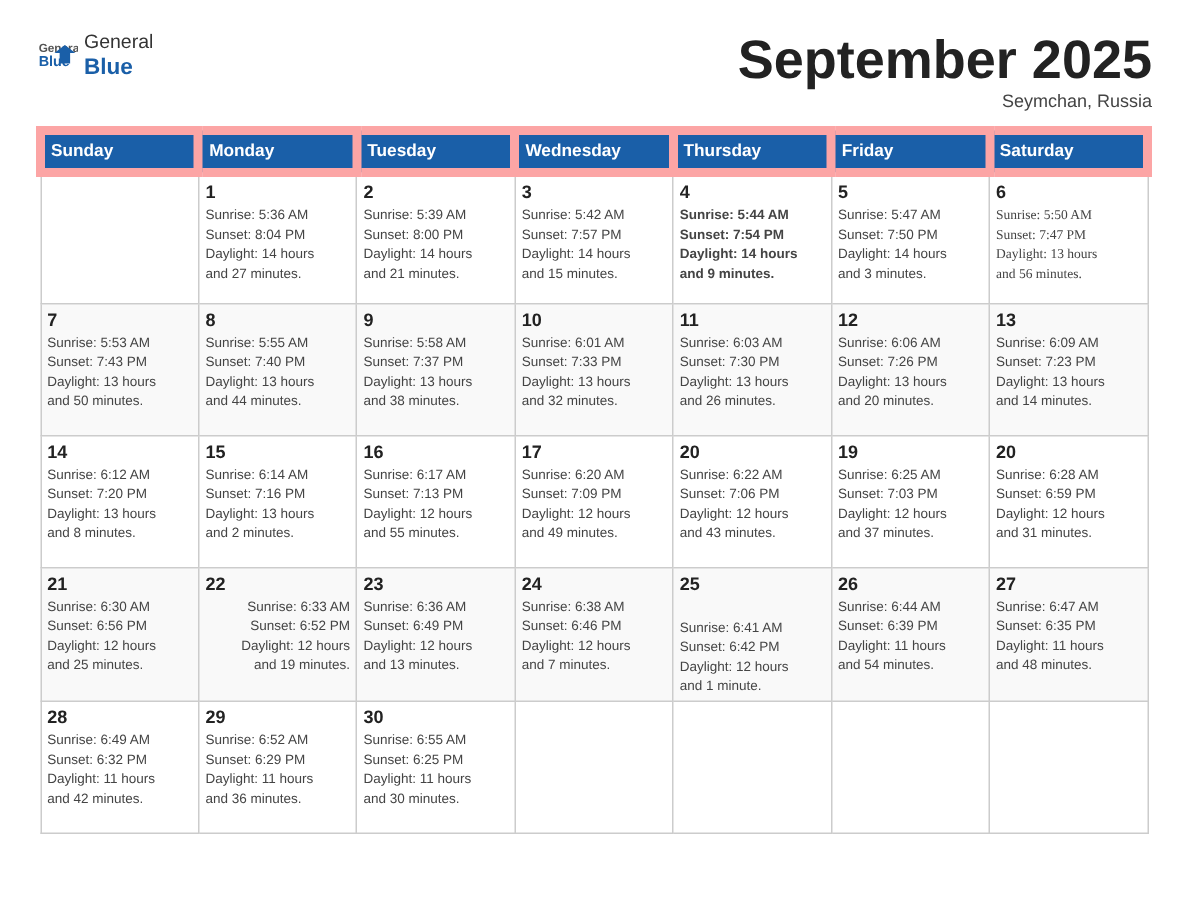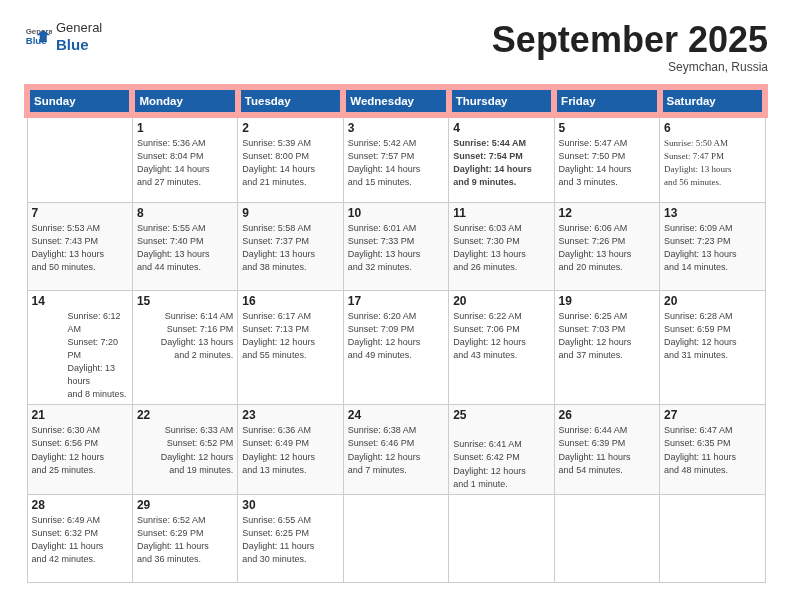--- a/index.html
+++ b/index.html
@@ -222,28 +222,28 @@
             <span class="day-num">13</span>
             <div class="day-info" style="white-space: pre-line;">Sunrise: 6:09 AM
 Sunset: 7:23 PM
 Daylight: 13 hours
 and 14 minutes.</div>
           </td>
         </tr>
         <tr>
           <td>
             <span class="day-num">14</span>
-            <div class="day-info" style="white-space: pre-line; margin-left: 36px;">Sunrise: 6:12 AM
+            <div class="day-info" style="white-space: pre-line;">Sunrise: 6:12 AM
 Sunset: 7:20 PM
 Daylight: 13 hours
 and 8 minutes.</div>
           </td>
           <td>
             <span class="day-num">15</span>
-            <div class="day-info" style="white-space: pre-line; text-align: right;">Sunrise: 6:14 AM
+            <div class="day-info" style="white-space: pre-line;">Sunrise: 6:14 AM
 Sunset: 7:16 PM
 Daylight: 13 hours
 and 2 minutes.</div>
           </td>
           <td>
             <span class="day-num">16</span>
             <div class="day-info" style="white-space: pre-line;">Sunrise: 6:17 AM
 Sunset: 7:13 PM
 Daylight: 12 hours
 and 55 minutes.</div>

